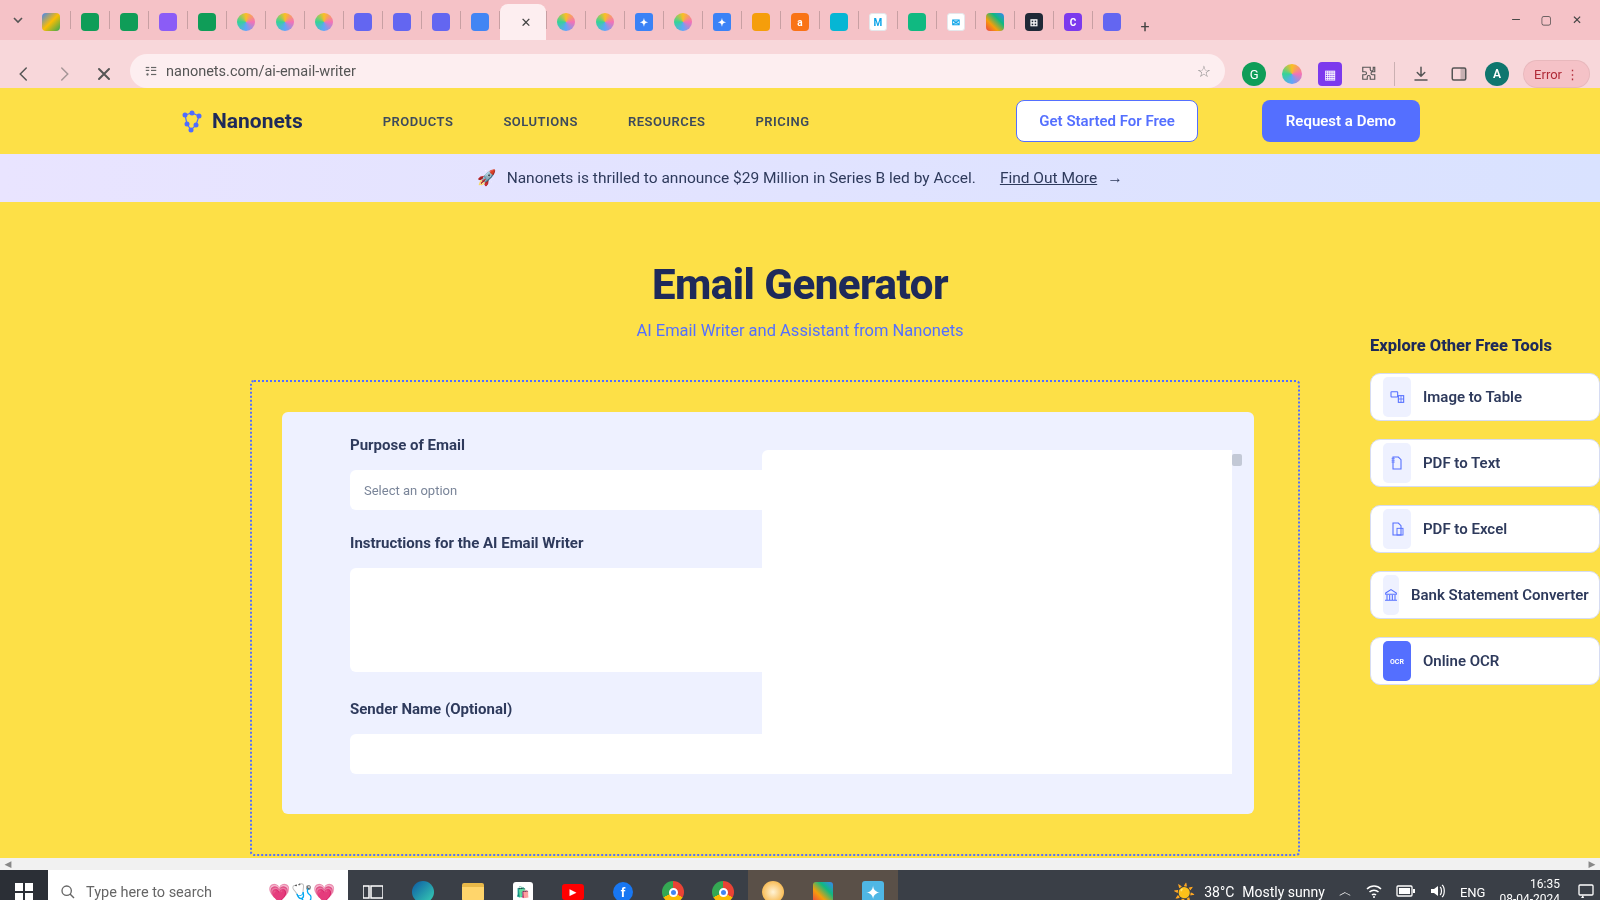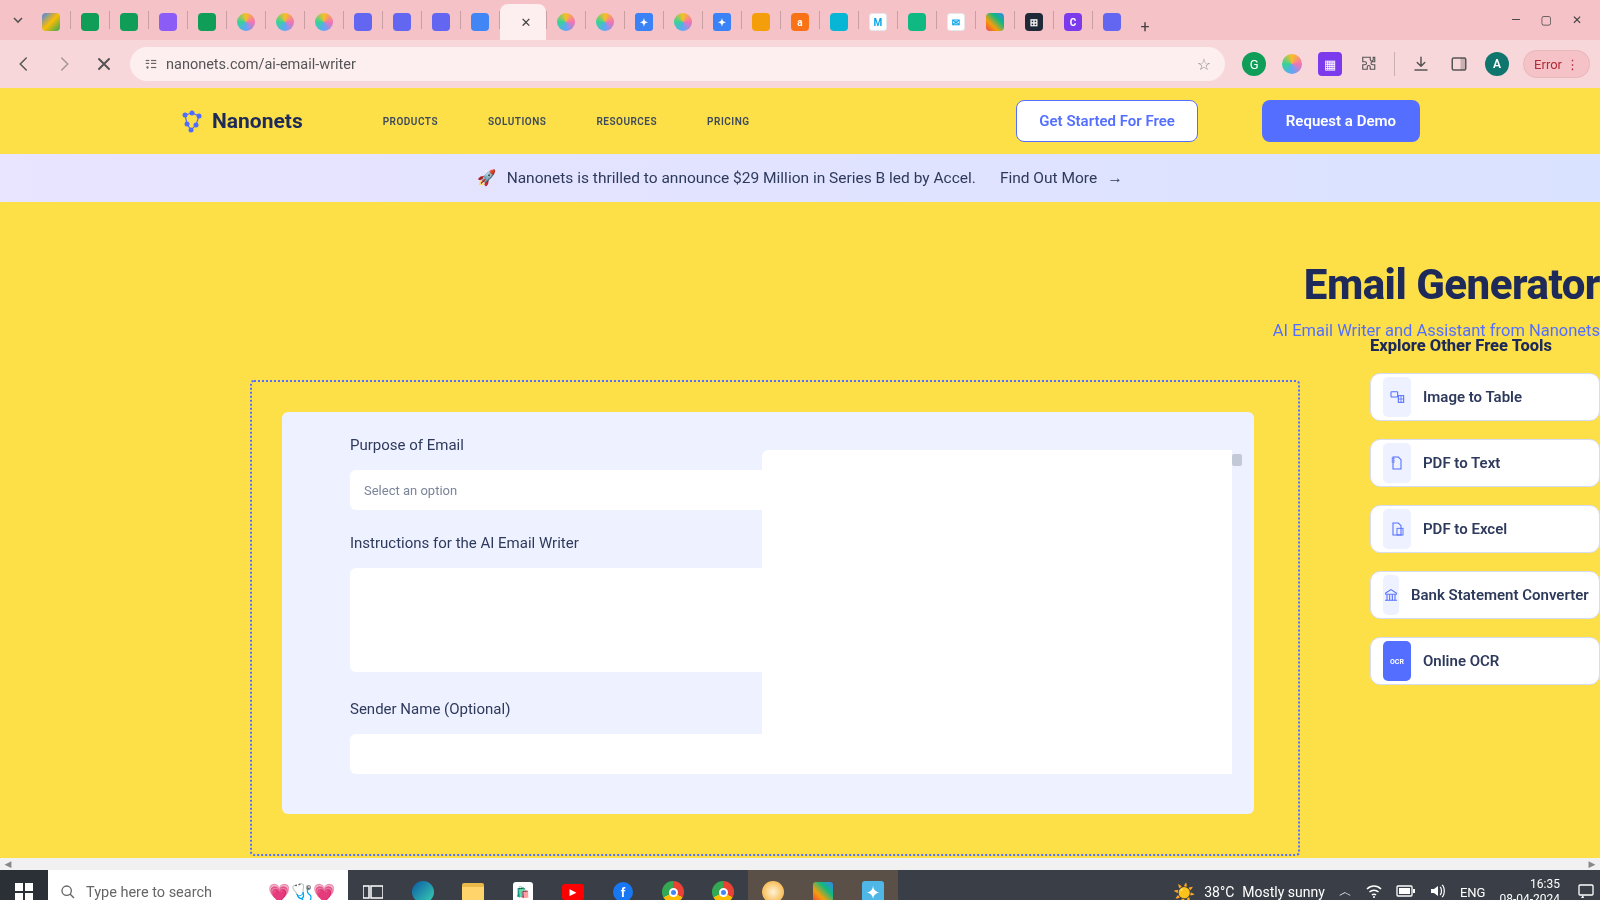--- a/index.html
+++ b/index.html
@@ -12,54 +12,54 @@
 .tabs-row { display: flex; height: 100%; align-items: flex-end; flex: 1; gap: 0; overflow: hidden; }
 .tab { height: 36px; min-width: 38px; display: flex; align-items: center; justify-content: center; border-radius: 8px 8px 0 0; cursor: pointer; position: relative; }
 .tab.active { background: #fdeef0; }
 .tab .close { margin-left: 6px; font-size: 13px; color: #444; }
 .tab-sep { width: 1px; height: 18px; background: rgba(0,0,0,.18); align-self: center; }
 .new-tab { width: 28px; height: 28px; display: flex; align-items: center; justify-content: center; font-size: 16px; color: #444; cursor: pointer; }
 .win-controls { display: flex; gap: 20px; padding: 0 10px; color: #444; }
 .win-controls span { cursor: pointer; font-size: 12px; }
 
 
-.addr-row { height: 48px; background: #f8d7da; display: flex; align-items: center; padding: 0 10px; gap: 12px; }
+.addr-row { height: 48px; background: #f8d7da; display: flex; align-items: flex-end; padding: 0 10px; gap: 12px; }
 .nav-btn { width: 28px; height: 28px; display: flex; align-items: center; justify-content: center; color: #555; cursor: pointer; font-size: 18px; }
 .url-bar { flex: 0 0 1095px; height: 34px; background: #fdeef0; border-radius: 17px; display: flex; align-items: center; padding: 0 14px; color: #555; font-size: 14.5px; }
 .url-bar .secure { font-size: 13px; margin-right: 8px; color: #666; display:flex; align-items:center; gap:4px;}
 .url-bar .star { margin-left: auto; color: #888; font-size: 16px; }
 .addr-actions { display: flex; gap: 14px; align-items: center; margin-left: auto; }
 .ext-icon { width: 24px; height: 24px; border-radius: 50%; display: flex; align-items: center; justify-content: center; font-size: 13px; cursor: pointer; }
 .ext-sep { width: 1px; height: 24px; background: rgba(0,0,0,.18); }
 .avatar-circle { width: 24px; height: 24px; border-radius: 50%; background: #0f766e; color: #fff; display: flex; align-items: center; justify-content: center; font-size: 12px; font-weight: 600; }
 .error-pill { height: 28px; padding: 0 10px; background: #f5c2c7; border-radius: 14px; display: flex; align-items: center; gap: 4px; color: #b02a37; font-size: 13px; border: 1px solid rgba(0,0,0,.05); }
 
 
 .page-wrap { height: 770px; overflow-y: scroll; background: #fde047; position: relative; }
 
 .site-header { height: 66px; display: flex; align-items: center; padding: 0 180px; gap: 50px; }
 .logo { display: flex; align-items: center; gap: 8px; margin-right: 30px; }
 .logo-mark { width: 24px; height: 24px; }
 .logo-text { font-size: 21px; font-weight: 700; color: #1e2a5a; }
-.nav-link { font-size: 10px; font-weight: 600; letter-spacing: .5px; color: #3d4a5c; cursor: pointer; }
+.nav-link { font-size: 13px; font-weight: 600; letter-spacing: .5px; color: #3d4a5c; cursor: pointer; }
 .hdr-spacer { flex: 1; }
 .btn-outline { height: 42px; padding: 0 22px; border: 1.5px solid #546fff; color: #546fff; border-radius: 8px; background: #fff; font-size: 15px; font-weight: 600; cursor: pointer; }
 .btn-primary { height: 42px; padding: 0 24px; background: #546fff; color: #fff; border: none; border-radius: 8px; font-size: 15px; font-weight: 600; cursor: pointer; }
 
 .banner { height: 48px; background: linear-gradient(90deg, #e9e4ff, #d9e2ff); display: flex; align-items: center; justify-content: center; gap: 10px; font-size: 15.5px; color: #2e3a5c; }
-.banner .link { color: #2e3a5c; cursor: pointer; }
-
-.hero { text-align: right; padding: 58px 0 40px; }
+.banner .link { text-decoration: underline; color: #2e3a5c; cursor: pointer; }
+
+.hero { text-align: center; padding: 58px 8px 40px; }
 .hero h1 { font-size: 42px; font-weight: 800; color: #1e2a5a; letter-spacing: -.5px; }
 .hero p { margin-top: 12px; font-size: 16.5px; color: #546fff; }
 
 .content-row { display: flex; padding: 0 0 0 250px; gap: 70px; align-items: flex-start; }
 .form-box { width: 1050px; border: 2.5px dotted #546fff; border-radius: 4px; padding: 40px 0 40px 0; display: flex; position: relative; }
 .form-left { width: 480px; padding: 0 0 0 68px; }
-.form-label { font-size: 15px; font-weight: 400; color: #2e3a5c; margin-bottom: 16px; margin-top: 0; }
+.form-label { font-size: 15px; font-weight: 700; color: #2e3a5c; margin-bottom: 16px; margin-top: 0; }
 .form-label.mt { margin-top: 24px; }
 .select-box { width: 420px; height: 40px; background: #fff; border-radius: 6px; display: flex; align-items: center; padding: 0 14px; font-size: 13px; color: #7a8599; cursor: pointer; border: none; }
 .textarea-box { width: 420px; height: 104px; background: #fff; border-radius: 6px; border: none; padding: 12px 14px; font-size: 14px; resize: none; }
 .input-box { width: 420px; height: 40px; background: #fff; border-radius: 6px; border: none; padding: 0 14px; font-size: 14px; }
 .form-box-inner { background: #eef1ff; border-radius: 6px; padding: 24px 0 40px; margin: -10px 44px 0 30px; width: 100%; display: flex; }
 .form-right { width: 470px; background: #fff; border-top-left-radius: 6px; margin-left: 0; margin-top: 14px; position: relative; }
 .scroll-stub { position: absolute; right: -10px; top: 4px; width: 10px; height: 12px; background: #c3c9d6; border-radius: 2px; }
 
 .tools-col { width: 230px; margin-top: -44px; }
 .tools-title { font-size: 16.5px; font-weight: 800; color: #1e2a5a; margin-bottom: 18px; }

